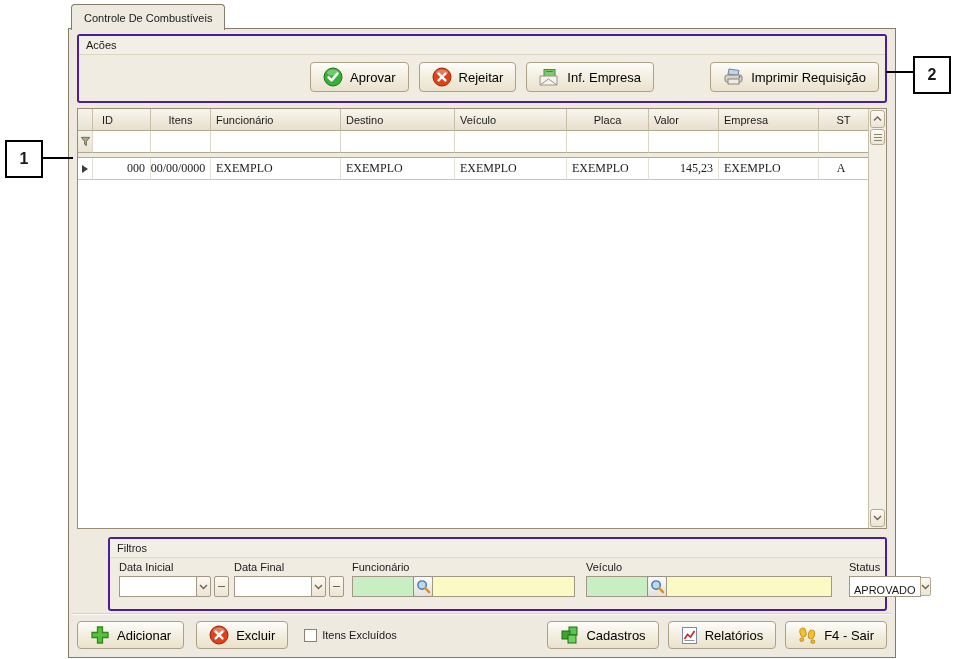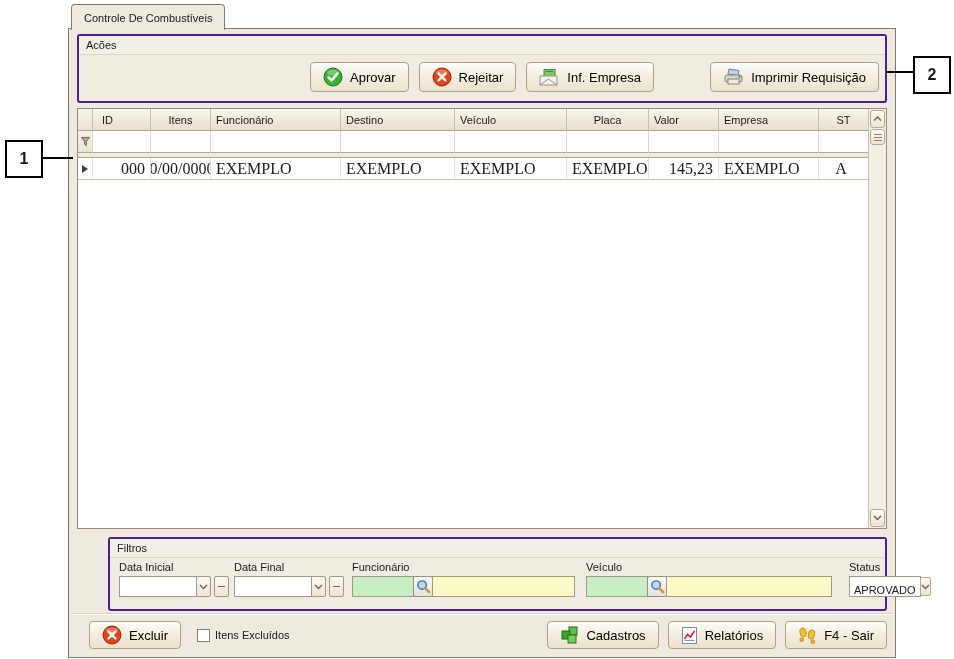--- a/index.html
+++ b/index.html
@@ -40,21 +40,21 @@
   .grid-main{flex:1;display:flex;flex-direction:column;min-width:0;}
   .grow{display:flex;flex:0 0 auto;}
   .gcell{box-sizing:border-box;flex:0 0 auto;display:flex;align-items:center;overflow:hidden;}
   .hdr .gcell{height:22px;background:linear-gradient(#f9f6f0,#efe9da 55%,#e7e0cf);
     border-right:1px solid #c7bea9;border-bottom:1px solid #b2a88f;padding-left:5px;}
   .hdr .stub,.frow .stub,.drow .stub{background:linear-gradient(#f6f3ec,#e9e3d3);border-right:1px solid #c7bea9;justify-content:center;padding-left:0;}
   .frow .gcell{height:22px;background:#fff;border-right:1px solid #ddd7c9;border-bottom:1px solid #b2a88f;}
   .frow .stub{background:linear-gradient(#f6f3ec,#e9e3d3);}
   .sep-row{height:4px;background:#eeeae0;border-bottom:1px solid #b2a88f;flex:0 0 auto;}
   .drow .gcell{height:22px;background:#fff;border-right:1px solid #e5e0d4;border-bottom:1px solid #cdc5b2;
-    font-family:"Liberation Serif",serif;font-size:16px;padding:0 5px;}
+    font-family:"Liberation Serif",serif;font-size:12px;padding:0 5px;}
   .drow .stub{font-family:"Liberation Sans",sans-serif;}
   .grid-empty{flex:1;background:#fff;}
   .c-stub{width:15px;}
   .c0{width:58px;}.c1{width:60px;}.c2{width:130px;}.c3{width:114px;}.c4{width:112px;}
   .c5{width:82px;}.c6{width:70px;}.c7{width:100px;}.c8{width:50px;}
   .al-c{justify-content:center;padding-left:0 !important;}
   .al-r{justify-content:flex-end;}
   .hdr .c0{padding-left:9px;}
   .arrow-right{width:0;height:0;border-top:4px solid transparent;border-bottom:4px solid transparent;border-left:6px solid #3c3c3c;}
 
@@ -305,20 +305,28 @@
                 <polyline points="1,1 4.5,4.5 8,1" fill="none" stroke="#6e6450" stroke-width="1.4"></polyline>
               </svg>
           </span>
         </div>
       </div>
     </div>
 
     <div class="hline"></div>
 
     <div class="bottombar">
+      <button class="btn btn-sm">
+        <span class="icon">
+          <svg width="20" height="20" viewBox="0 0 20 20">
+              <path d="M7.5 2 h5 v5.5 H18 v5 h-5.5 V18 h-5 v-5.5 H2 v-5 h5.5 z" fill="#58c13c" stroke="#2e8a1c" stroke-width="1.3"></path>
+            </svg>
+        </span>
+        <span>Adicionar</span>
+      </button>
       <button class="btn btn-sm" style="margin-left:12px;">
         <span class="icon">
           <svg width="20" height="20" viewBox="0 0 20 20">
               <circle cx="10" cy="10" r="9" fill="#e04218" stroke="#96250c"></circle>
               <ellipse cx="10" cy="5.6" rx="6" ry="3" fill="#ffffff" opacity="0.3"></ellipse>
               <path d="M6.6 6.6 L13.4 13.4 M13.4 6.6 L6.6 13.4" stroke="#fff" stroke-width="2.4" stroke-linecap="round"></path>
             </svg>
         </span>
         <span>Excluir</span>
       </button>

